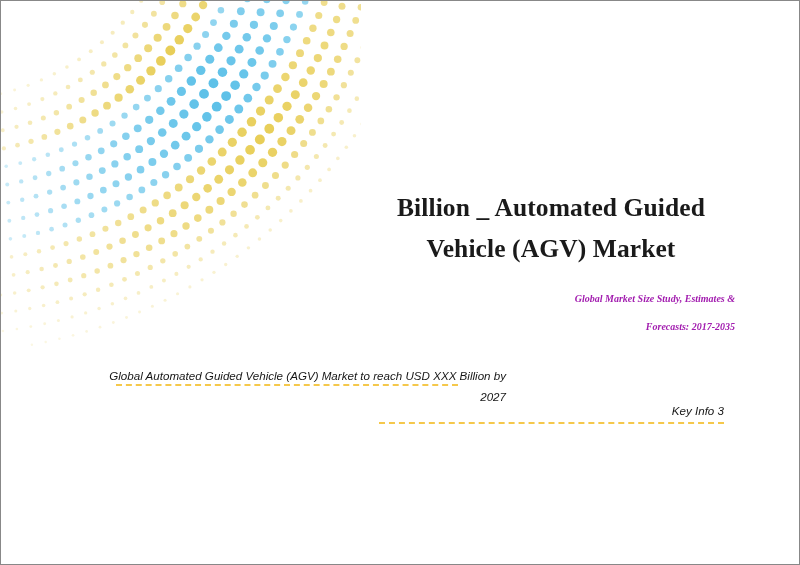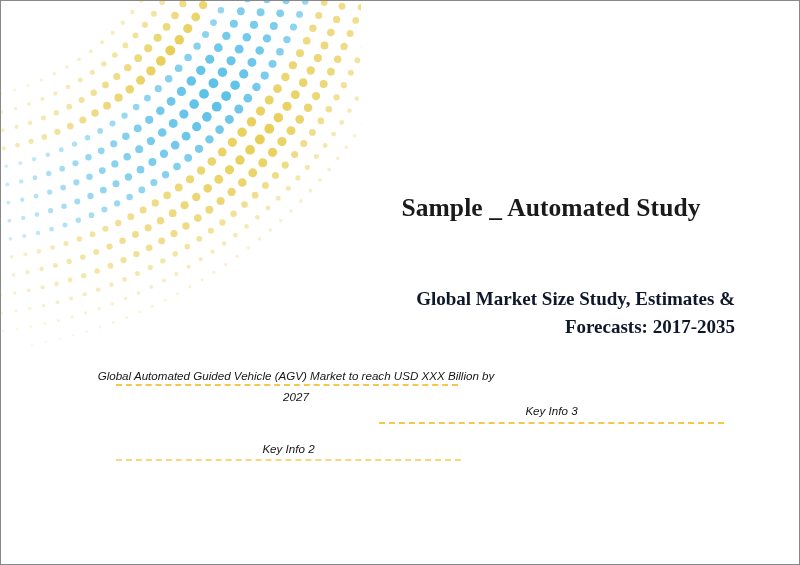--- a/index.html
+++ b/index.html
@@ -48,35 +48,36 @@
     left: 360px;
     top: 284px;
     width: 380px;
     text-align: right;
     padding-right: 6px;
     box-sizing: border-box;
   }
   .subtitle-line {
     font-family: "Liberation Serif", serif;
     font-weight: bold;
-    font-size: 19px;
+    font-size: 10px;
     line-height: 28px;
-    color: #0f172a;
+    color: #a21caf;
     white-space: nowrap;
+    font-style: italic;
   }
   .keyblock {
     position: absolute;
   }
   .keytext {
     font-family: "Liberation Sans", sans-serif;
     font-style: italic;
     font-size: 11.6px;
     line-height: 21px;
     color: #161616;
-    text-align: center;
+    text-align: right;
   }
   .dash-rule {
     height: 0;
     border-top: 2px dashed #F5C84B;
   }
   .dash-rule.light {
     border-top-color: #FBD77C;
   }
   #key-main {
     left: 85px;
@@ -526,21 +527,22 @@
       <circle cx="72.08" cy="334.31" r="1.32" fill="#E8CE57" opacity="0.191"></circle>
       <circle cx="58.44" cy="337.83" r="1.28" fill="#E8CE57" opacity="0.182"></circle>
       <circle cx="44.71" cy="340.96" r="1.24" fill="#E8CE57" opacity="0.173"></circle>
       <circle cx="30.89" cy="343.70" r="1.21" fill="#E8CE57" opacity="0.163"></circle>
       <circle cx="17.00" cy="346.06" r="1.17" fill="#E8CE57" opacity="0.152"></circle>
       <circle cx="3.05" cy="348.02" r="1.12" fill="#E8CE57" opacity="0.139"></circle>
       <circle cx="-10.94" cy="349.60" r="1.07" fill="#E8CE57" opacity="0.125"></circle>
     </svg>
 
   <div id="title-block">
-    <div class="title-line">Sample _ Automated Study</div>
+    <div class="title-line">Billion _ Automated Guided</div>
+    <div class="title-line">Vehicle (AGV) Market</div>
   </div>
 
   <div id="subtitle-block">
     <div class="subtitle-line">Global Market Size Study, Estimates &amp;</div>
     <div class="subtitle-line">Forecasts: 2017-2035</div>
   </div>
 
   <div class="keyblock" id="key-main">
     <div class="keytext">Global Automated Guided Vehicle (AGV) Market to reach USD XXX Billion by 2027</div>
     <div class="rule-wrap">
@@ -548,20 +550,14 @@
     </div>
   </div>
 
   <div class="keyblock" id="key-1">
     <div class="keytext">Key Info 3</div>
     <div class="rule-wrap">
       <div class="dash-rule"></div>
     </div>
   </div>
 
-  <div class="keyblock" id="key-2">
-    <div class="keytext">Key Info 2</div>
-    <div class="rule-wrap">
-      <div class="dash-rule light"></div>
-    </div>
-  </div>
 
 </div>
 
 </body></html>

